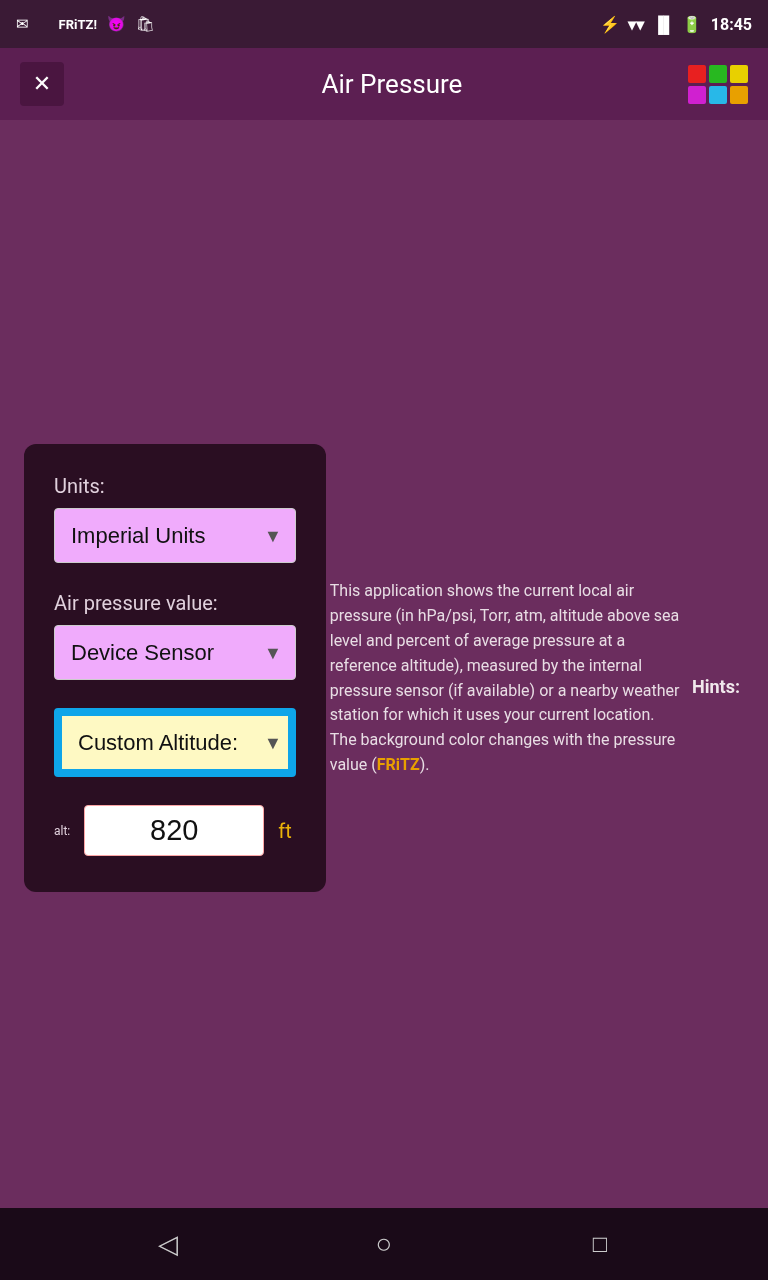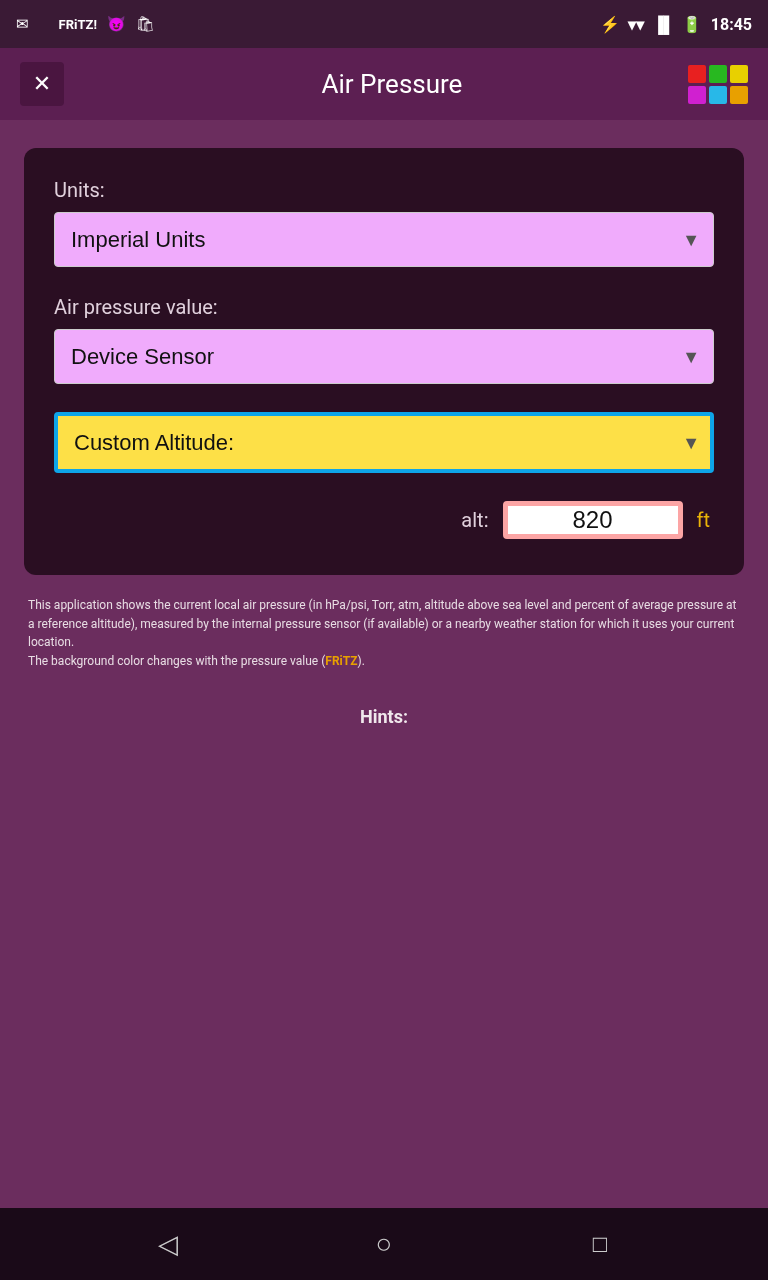--- a/index.html
+++ b/index.html
@@ -71,21 +71,21 @@
       gap: 3px;
       cursor: pointer;
     }
     .color-cell { width: 18px; height: 18px; border-radius: 2px; }
 
     
     .main-content {
       flex: 1;
       padding: 28px 24px 20px 24px;
       display: flex;
-      flex-direction: column;
+      flex-direction: row;
       align-items: center;
     }
 
     .card {
       background: #2a0e22;
       border-radius: 12px;
       width: 100%;
       padding: 30px 30px 36px 30px;
     }
 
@@ -117,55 +117,55 @@
       position: absolute;
       right: 14px;
       top: 50%;
       transform: translateY(-50%);
       pointer-events: none;
       color: #555;
       font-size: 18px;
     }
 
     .reference-select-wrapper select {
-      border: 4px solid #0ea5e9;
-      background: #fde047;
+      border: 8px solid #0ea5e9;
+      background: #fef9c3;
     }
 
     .alt-row {
       display: flex;
       align-items: center;
       gap: 14px;
       margin-top: 4px;
       justify-content: flex-end;
       padding-right: 4px;
     }
     .alt-label {
       color: #e0d0dc;
-      font-size: 20px;
+      font-size: 12px;
     }
     .alt-input {
       width: 180px;
       background: white;
-      border: 5px solid #fca5a5;
+      border: 1px solid #fca5a5;
       border-radius: 4px;
-      padding: 0 16px;
-      font-size: 24px;
+      padding: 8px 16px;
+      font-size: 29px;
       text-align: center;
       color: #111;
       outline: none;
     }
     .alt-unit {
       color: #eab308;
       font-size: 20px;
     }
 
     .description-text {
       color: #e8dde4;
-      font-size: 12px;
+      font-size: 16px;
       line-height: 1.55;
       margin-top: 21px;
       padding: 0 4px;
     }
     .demo-link {
       color: #e8a000;
       font-weight: bold;
     }
 
     .hints-label {

